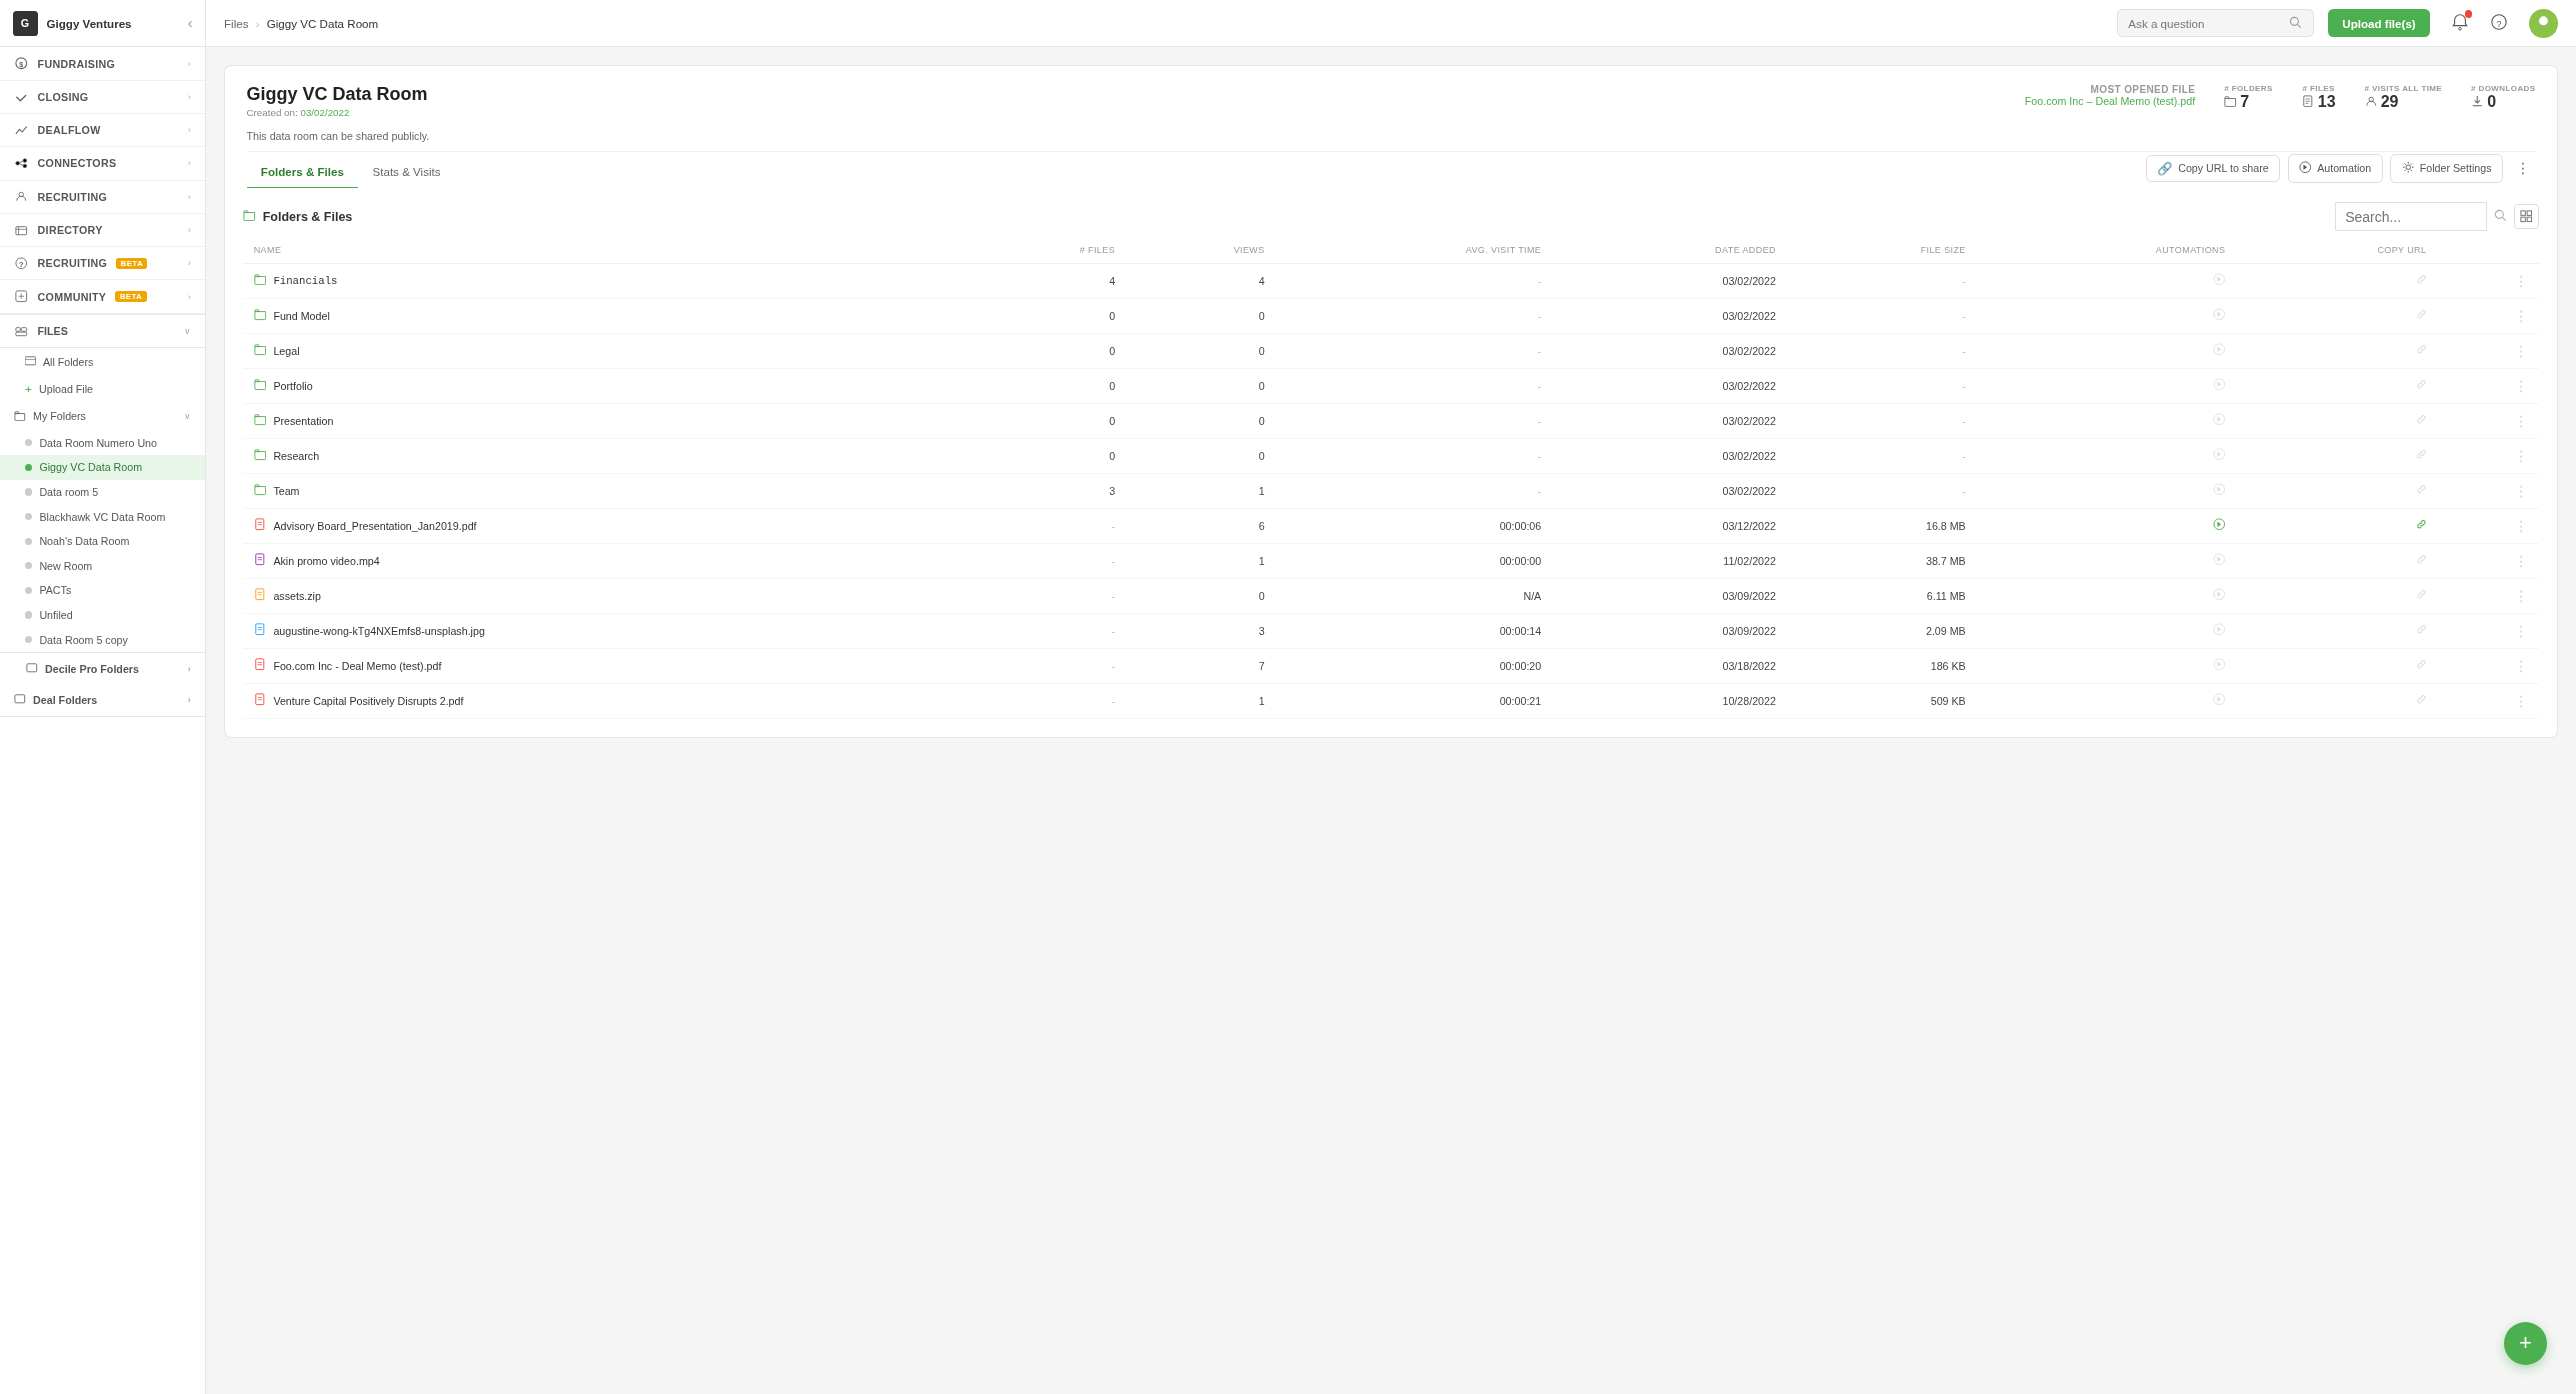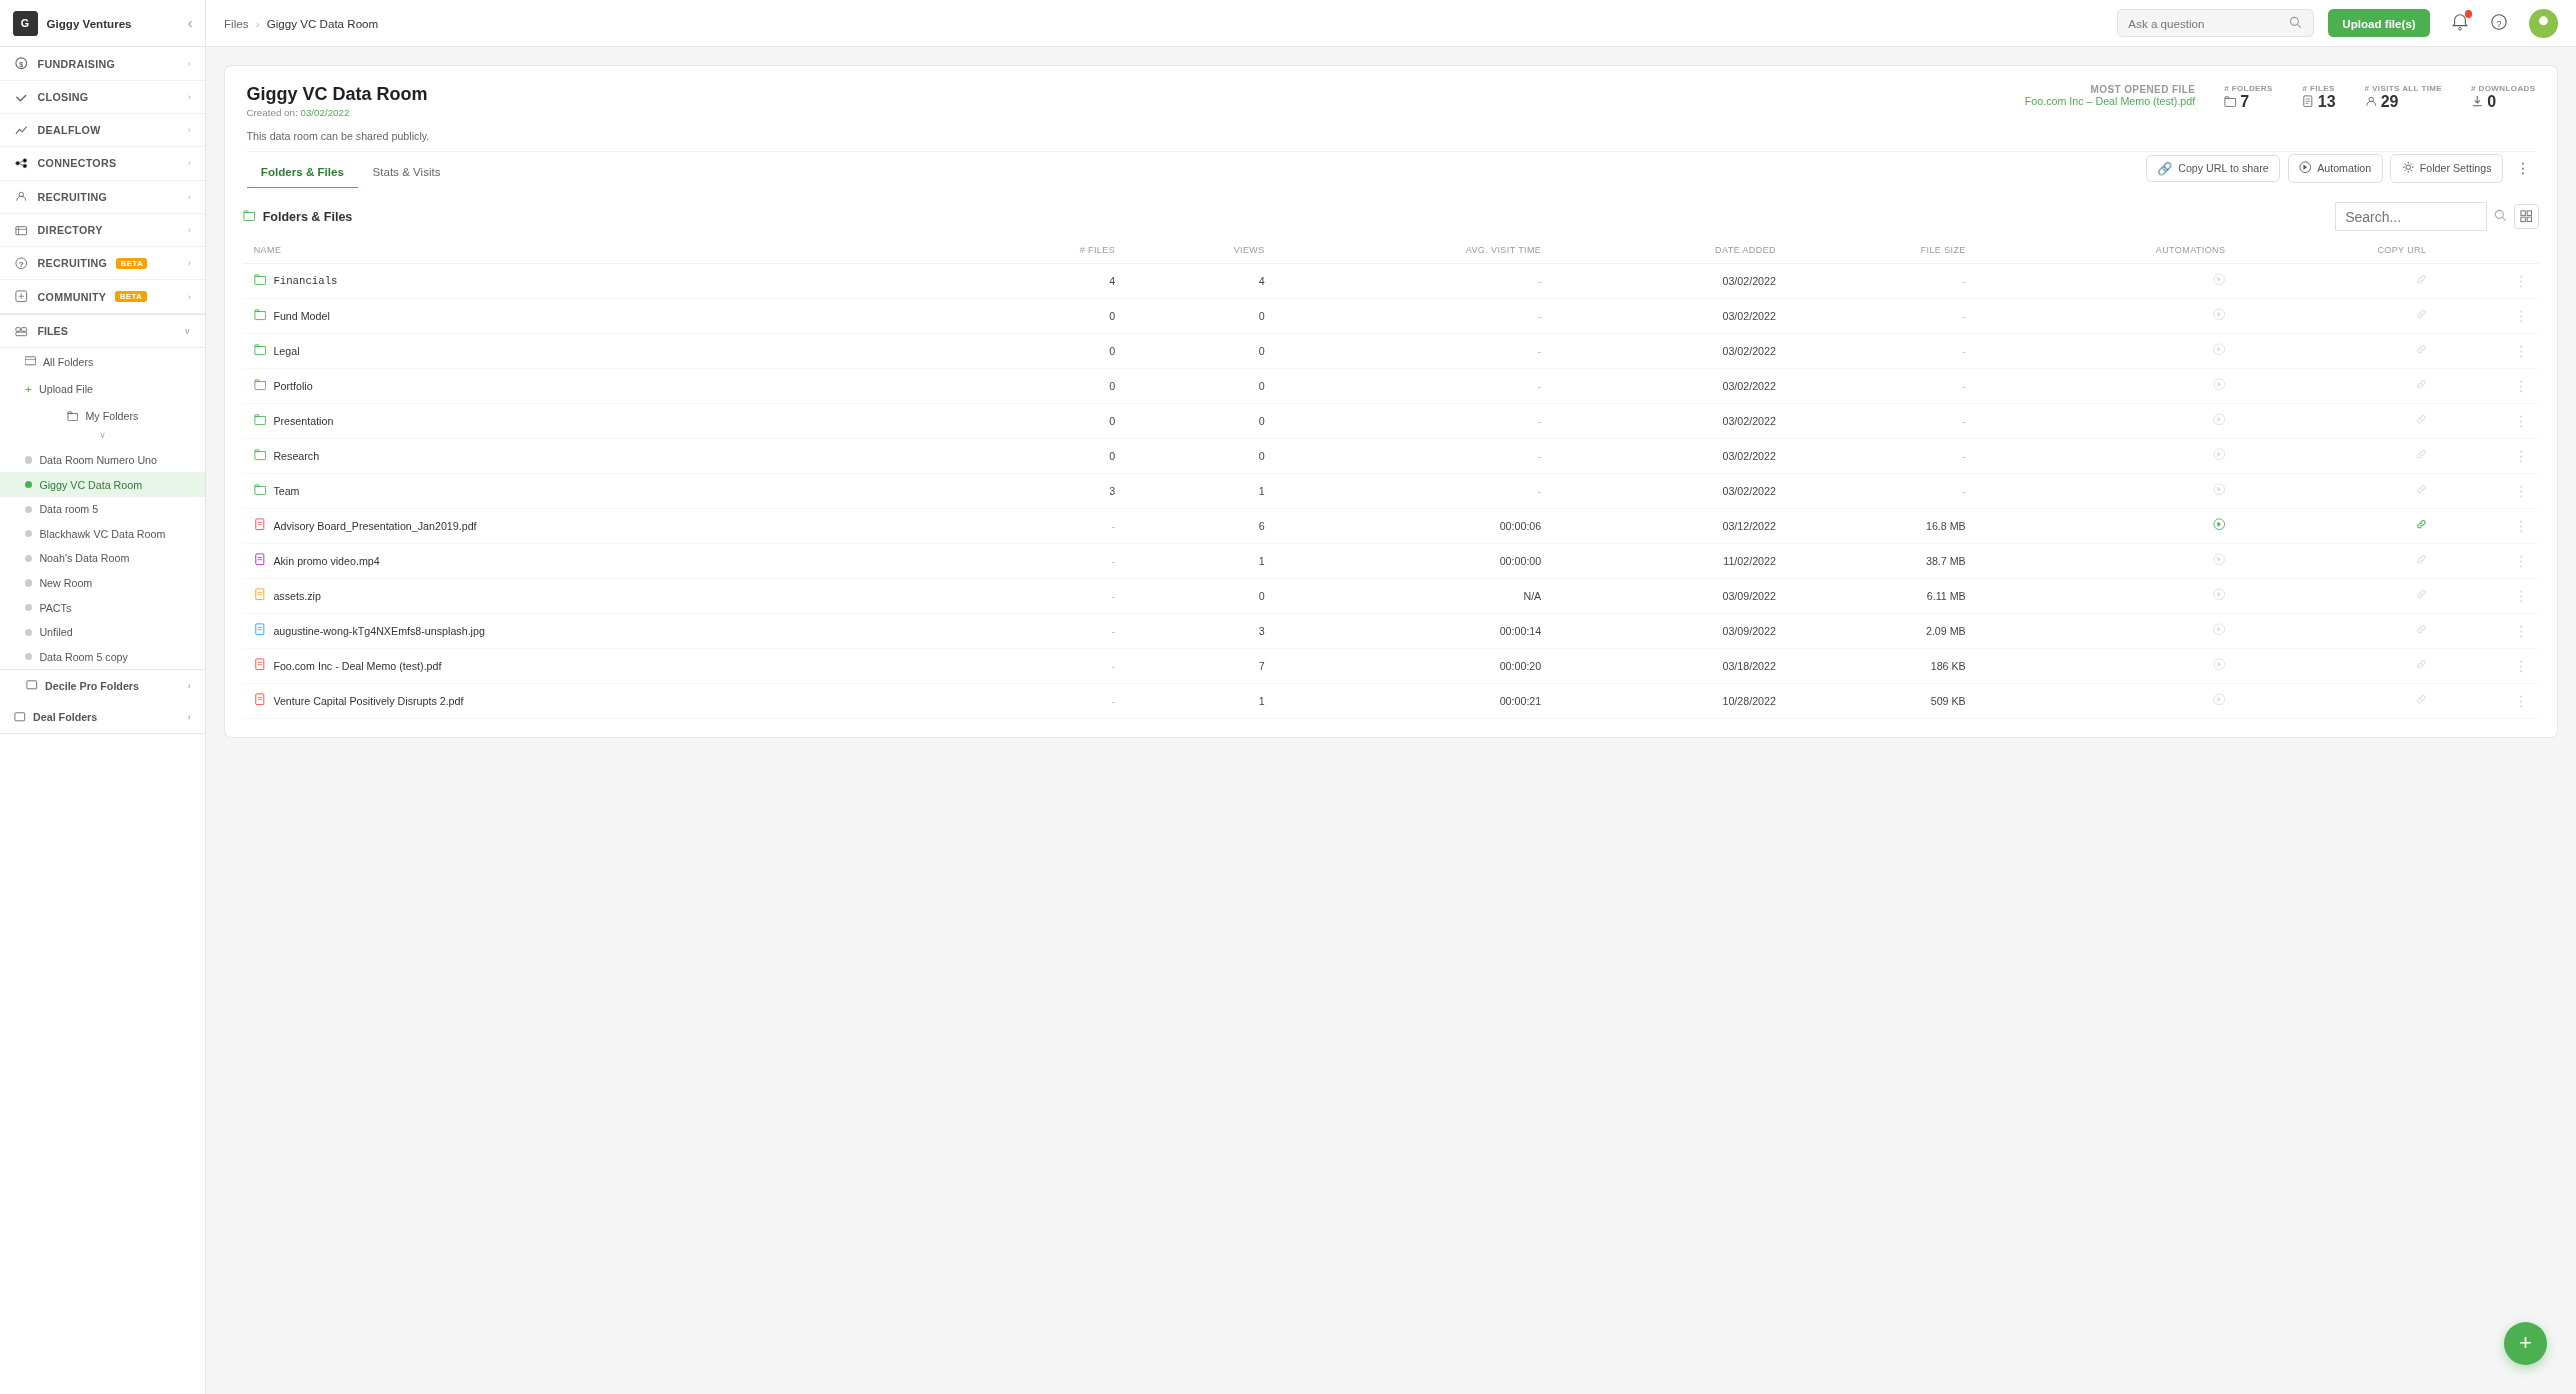--- a/index.html
+++ b/index.html
@@ -12,21 +12,21 @@
     .sidebar-company { font-weight: 600; font-size: 11.6px; }
     .sidebar-collapse { margin-left: auto; cursor: pointer; color: #999; font-size: 14.3px; }
     .nav-item { display: flex; align-items: center; padding: 9px 14.3px; cursor: pointer; border-bottom: 0.9px solid #f0f0f0; justify-content: space-between; }
     .nav-item-left { display: flex; align-items: center; gap: 9px; font-size: 10.7px; font-weight: 600; color: #555; letter-spacing: 0.3px; }
     .nav-icon { width: 14.3px; height: 14.3px; display: flex; align-items: center; justify-content: center; color: #666; }
     .nav-chevron { color: #aaa; font-size: 9px; }
     .badge { background: #f0a500; color: white; font-size: 8px; padding: 0.9px 4.5px; border-radius: 2.7px; font-weight: 600; }
     .files-nav-header { display: flex; align-items: center; padding: 9px 14.3px; cursor: pointer; justify-content: space-between; background: #fff; border-bottom: 0.9px solid #e8e8e8; }
     .files-nav-header-left { display: flex; align-items: center; gap: 9px; font-size: 10.7px; font-weight: 600; color: #555; }
     .files-sub-item { display: flex; align-items: center; padding: 7.2px 14.3px 7.2px 25px; cursor: pointer; font-size: 10.7px; color: #555; gap: 7.2px; }
-    .my-folders-header { display: flex; align-items: center; padding: 7.2px 14.3px 7.2px 14.3px; cursor: pointer; font-size: 10.7px; color: #555; gap: 7.2px; justify-content: space-between; flex-direction: column; }
+    .my-folders-header { display: flex; align-items: center; padding: 7.2px 14.3px 7.2px 14.3px; cursor: pointer; font-size: 10.7px; color: #555; gap: 7.2px; justify-content: space-between; }
     .folder-item { display: flex; align-items: center; padding: 6.3px 14.3px 6.3px 25px; cursor: pointer; font-size: 10.7px; color: #555; gap: 7.2px; }
     .folder-item.active { background: #e8f5e9; }
     .folder-item.active span { color: #2e7d32; font-weight: 500; }
     .folder-dot { width: 7.2px; height: 7.2px; border-radius: 50%; background: #ccc; flex-shrink: 0; }
     .folder-dot.active { background: #4caf50; }
     .section-group { border-bottom: 0.9px solid #e5e5e5; }
     .decile-item { display: flex; align-items: center; padding: 9px 14.3px; cursor: pointer; justify-content: space-between; font-size: 10.7px; color: #555; font-weight: 600; }
 
     
     .main { flex: 1; display: flex; flex-direction: column; overflow: hidden; }

